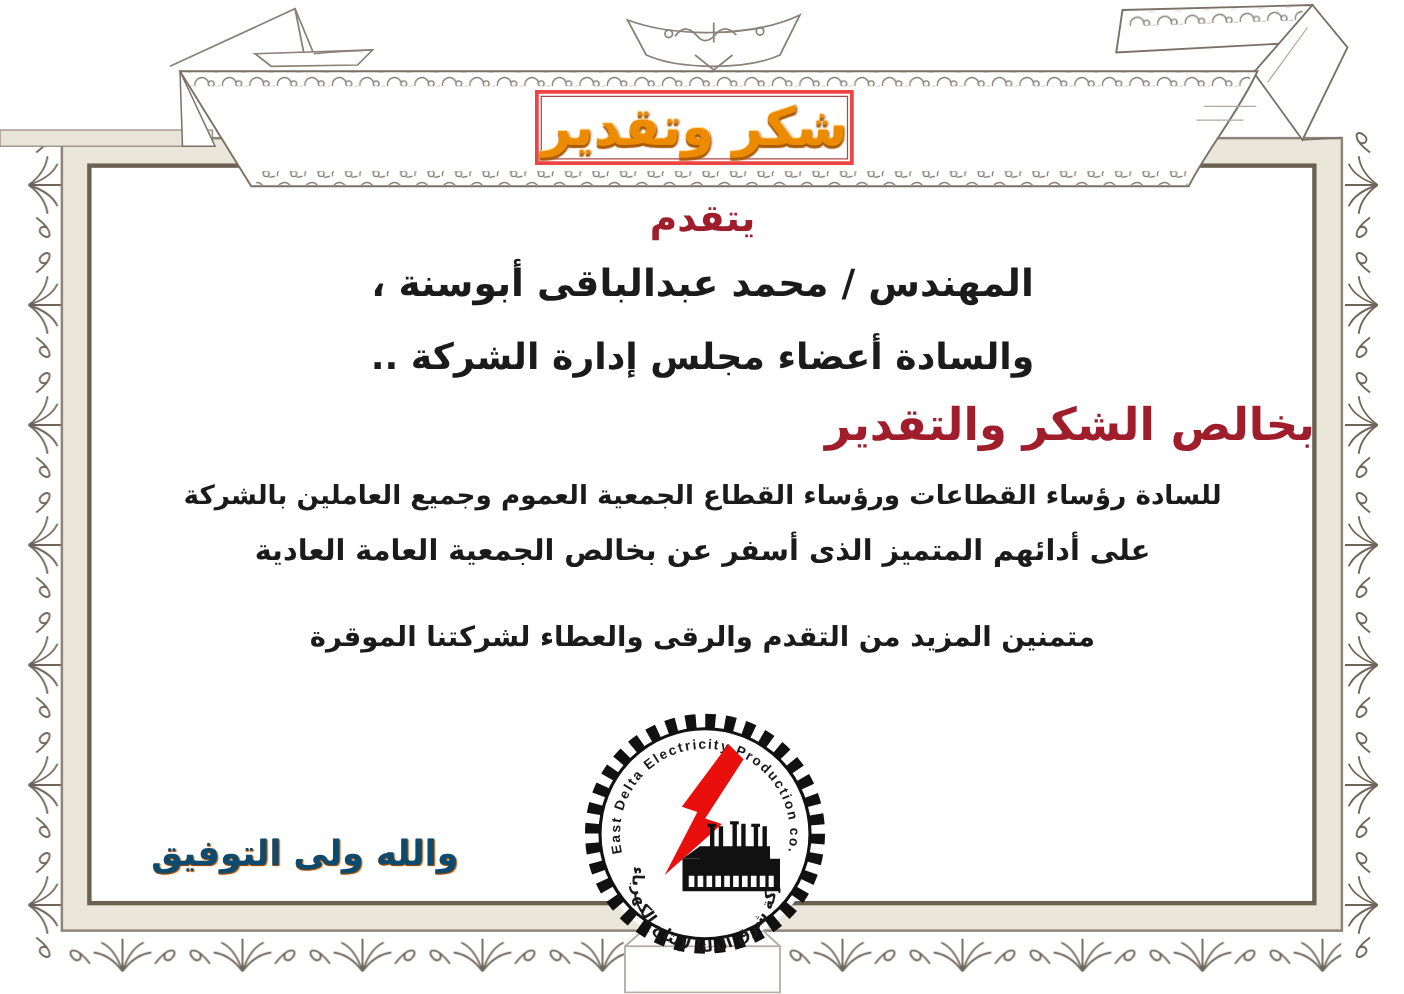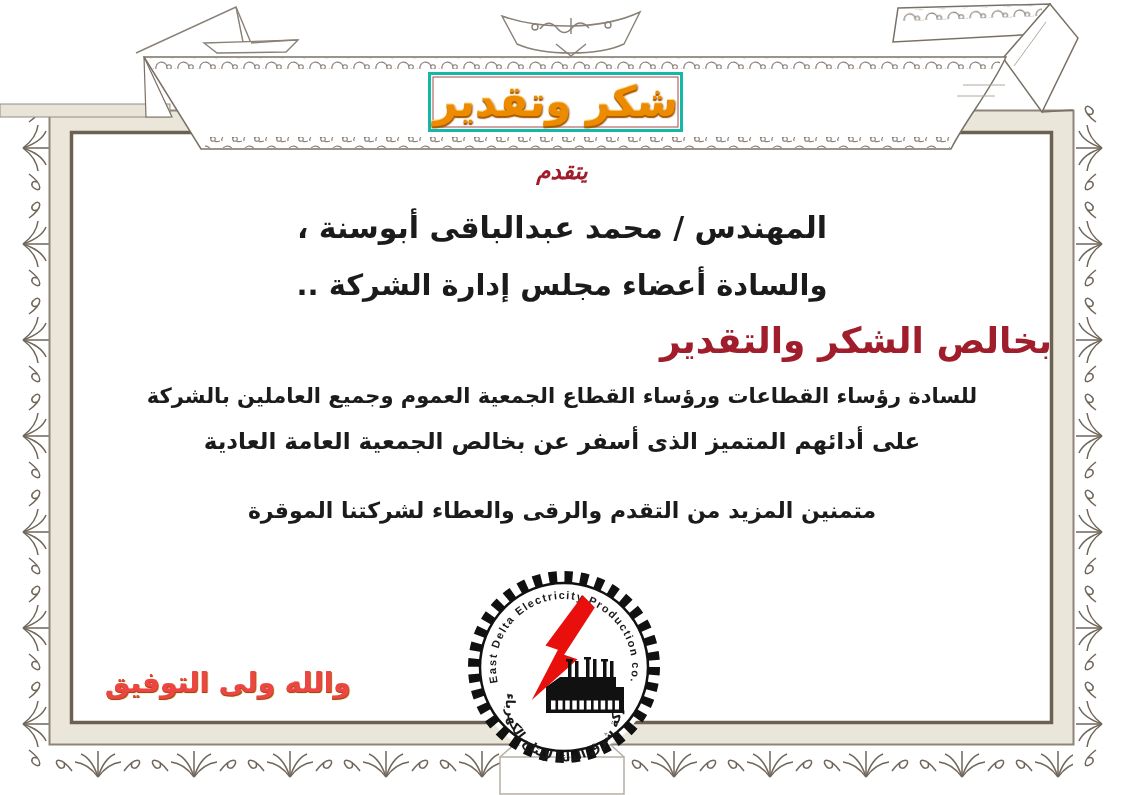--- a/index.html
+++ b/index.html
@@ -1,37 +1,37 @@
 <!DOCTYPE html>
 <html lang="ar"><head>
 <meta charset="utf-8">
 <style>
   html,body{margin:0;padding:0;background:#fff;}
   .page{position:relative;width:1123px;height:795px;overflow:hidden;background:#fff;
         font-family:"DejaVu Sans",sans-serif;}
   .decor{position:absolute;left:0;top:0;z-index:1;}
   .title-box{position:absolute;left:428px;top:72px;width:249px;height:54px;z-index:3;
-             border:3px solid #14b8a6;box-shadow:inset 0 0 0 1.5px #fff, inset 0 0 0 2.5px #a84848;
+             border:3px solid #ef4444;box-shadow:inset 0 0 0 1.5px #fff, inset 0 0 0 2.5px #a84848;
              background:#fff;display:flex;align-items:center;justify-content:center;}
   .title-text{font-weight:bold;font-size:42px;line-height:1;direction:rtl;
               color:#ED8B00;
               text-shadow:0 2px 1px #a85a06, 0 -1px 0 #ffd98a, 1px 1px 2px #8a4a05;}
   .content-line{position:absolute;left:72px;width:980px;text-align:center;direction:rtl;
                 font-weight:bold;color:#1b1b1b;z-index:3;white-space:nowrap;}
   .red{color:#A01E2C;}
-  .l-intro{top:158px;font-size:23px;font-style:italic;}
+  .l-intro{top:158px;font-size:30px;}
   .l-engineer{top:210px;font-size:30px;}
   .l-board{top:268px;font-size:29px;}
   .l-thanks{top:320px;font-size:36px;text-align:right;}
   .l-recipients{top:384px;font-size:21px;}
   .l-performance{top:428px;font-size:23px;}
   .l-budget{top:466px;font-size:31px;color:#AC1F2A;}
   .l-wishes{top:498px;font-size:22px;}
-  .closing{position:absolute;left:105px;top:666px;z-index:3;direction:rtl;white-space:nowrap;
-           font-weight:bold;font-size:28px;color:#ef4444;
+  .closing{position:absolute;left:121px;top:666px;z-index:3;direction:rtl;white-space:nowrap;
+           font-weight:bold;font-size:28px;color:#0c4a6e;
            text-shadow:0 1px 0 #9c4c08, 1px 1px 1px #b45f0c;}
 </style>
 </head>
 <body>
 
 <div class="page">
 
   <svg class="decor" width="1123" height="795" viewBox="0 0 1123 795">
     <defs>
 

